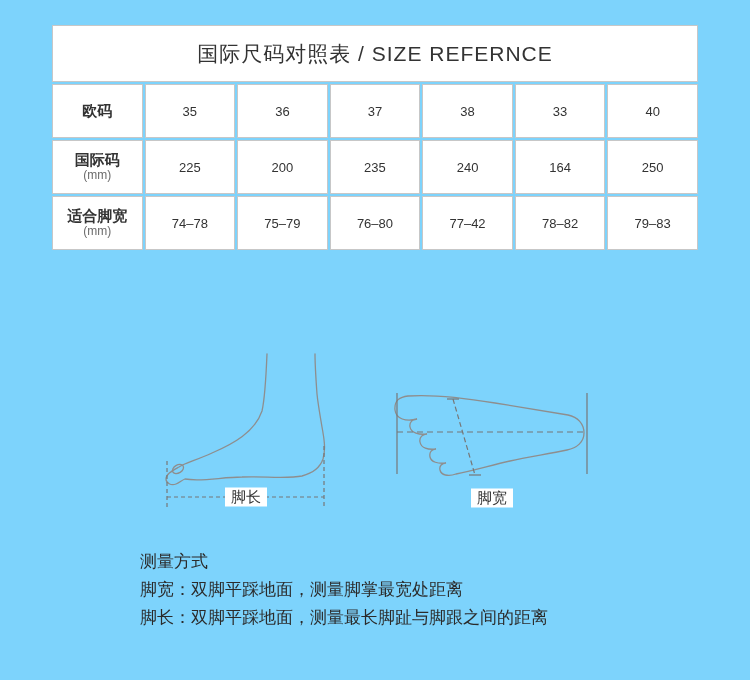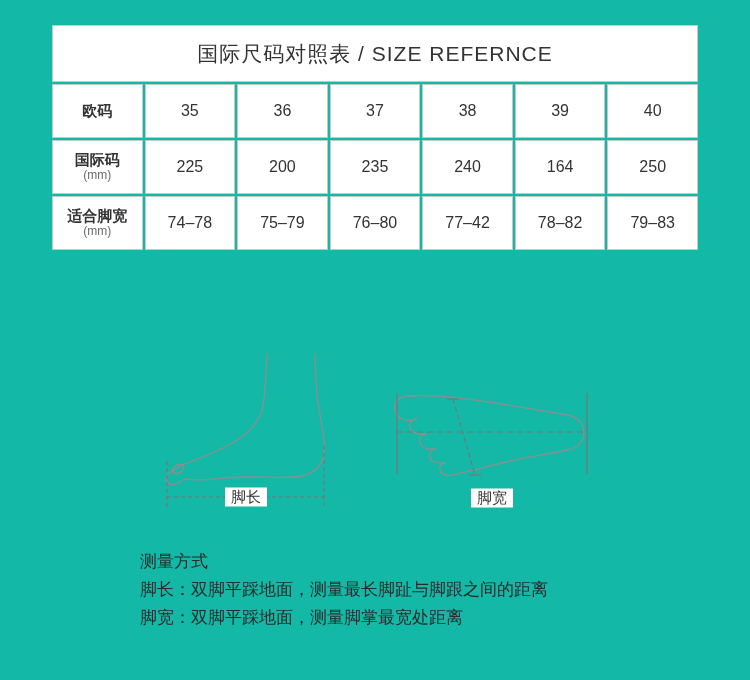--- a/index.html
+++ b/index.html
@@ -1,20 +1,20 @@
 <!DOCTYPE html>
 <html><head>
 <meta charset="utf-8">
 <style>
   html,body { margin:0; padding:0; background:#fff; }
   .page {
     position: relative;
     width: 750px;
     height: 680px;
-    background: #14b8a6;
+    background: #7dd3fc;
     font-family: "Liberation Sans", "DejaVu Sans", sans-serif;
     color: #333;
     overflow: hidden;
   }
 
   
   table.size-table {
     position: absolute;
     left: 50px;
     top: 23px;
@@ -32,21 +32,21 @@
     padding: 0;
   }
   td.title-cell {
     height: 57px;
     font-size: 21px;
     letter-spacing: 1px;
     color: #333;
   }
   td.val {
     height: 54px;
-    font-size: 16px;
+    font-size: 13px;
     color: #333;
   }
   td.rowhead { height: 54px; line-height: 1.15; }
   .rh-label {
     display: block;
     font-size: 15px;
     font-weight: bold;
     color: #333;
   }
   .rh-unit {
@@ -105,21 +105,21 @@
 
     <tr>
       <td class="rowhead">
         <span class="rh-label">欧码</span>
 
       </td>
       <td class="val">35</td>
       <td class="val">36</td>
       <td class="val">37</td>
       <td class="val">38</td>
-      <td class="val">39</td>
+      <td class="val">33</td>
       <td class="val">40</td>
     </tr>
 
     <tr>
       <td class="rowhead">
         <span class="rh-label">国际码</span>
         <span class="rh-unit">(mm)</span>
       </td>
       <td class="val">225</td>
       <td class="val">200</td>
@@ -198,17 +198,17 @@
         <line x1="73" y1="29" x2="95" y2="105" stroke-dasharray="5 3"></line>
         <line x1="67" y1="29" x2="79" y2="29"></line>
         <line x1="89" y1="105" x2="101" y2="105"></line>
       </g>
     </svg>
     <span class="diag-label label-width">脚宽</span>
   </div>
 
   <div class="notes">
     <div class="note-line">测量方式</div>
+    <div class="note-line">脚宽：双脚平踩地面，测量脚掌最宽处距离</div>
     <div class="note-line">脚长：双脚平踩地面，测量最长脚趾与脚跟之间的距离</div>
-    <div class="note-line">脚宽：双脚平踩地面，测量脚掌最宽处距离</div>
   </div>
 
 </div>
 
 </body></html>

